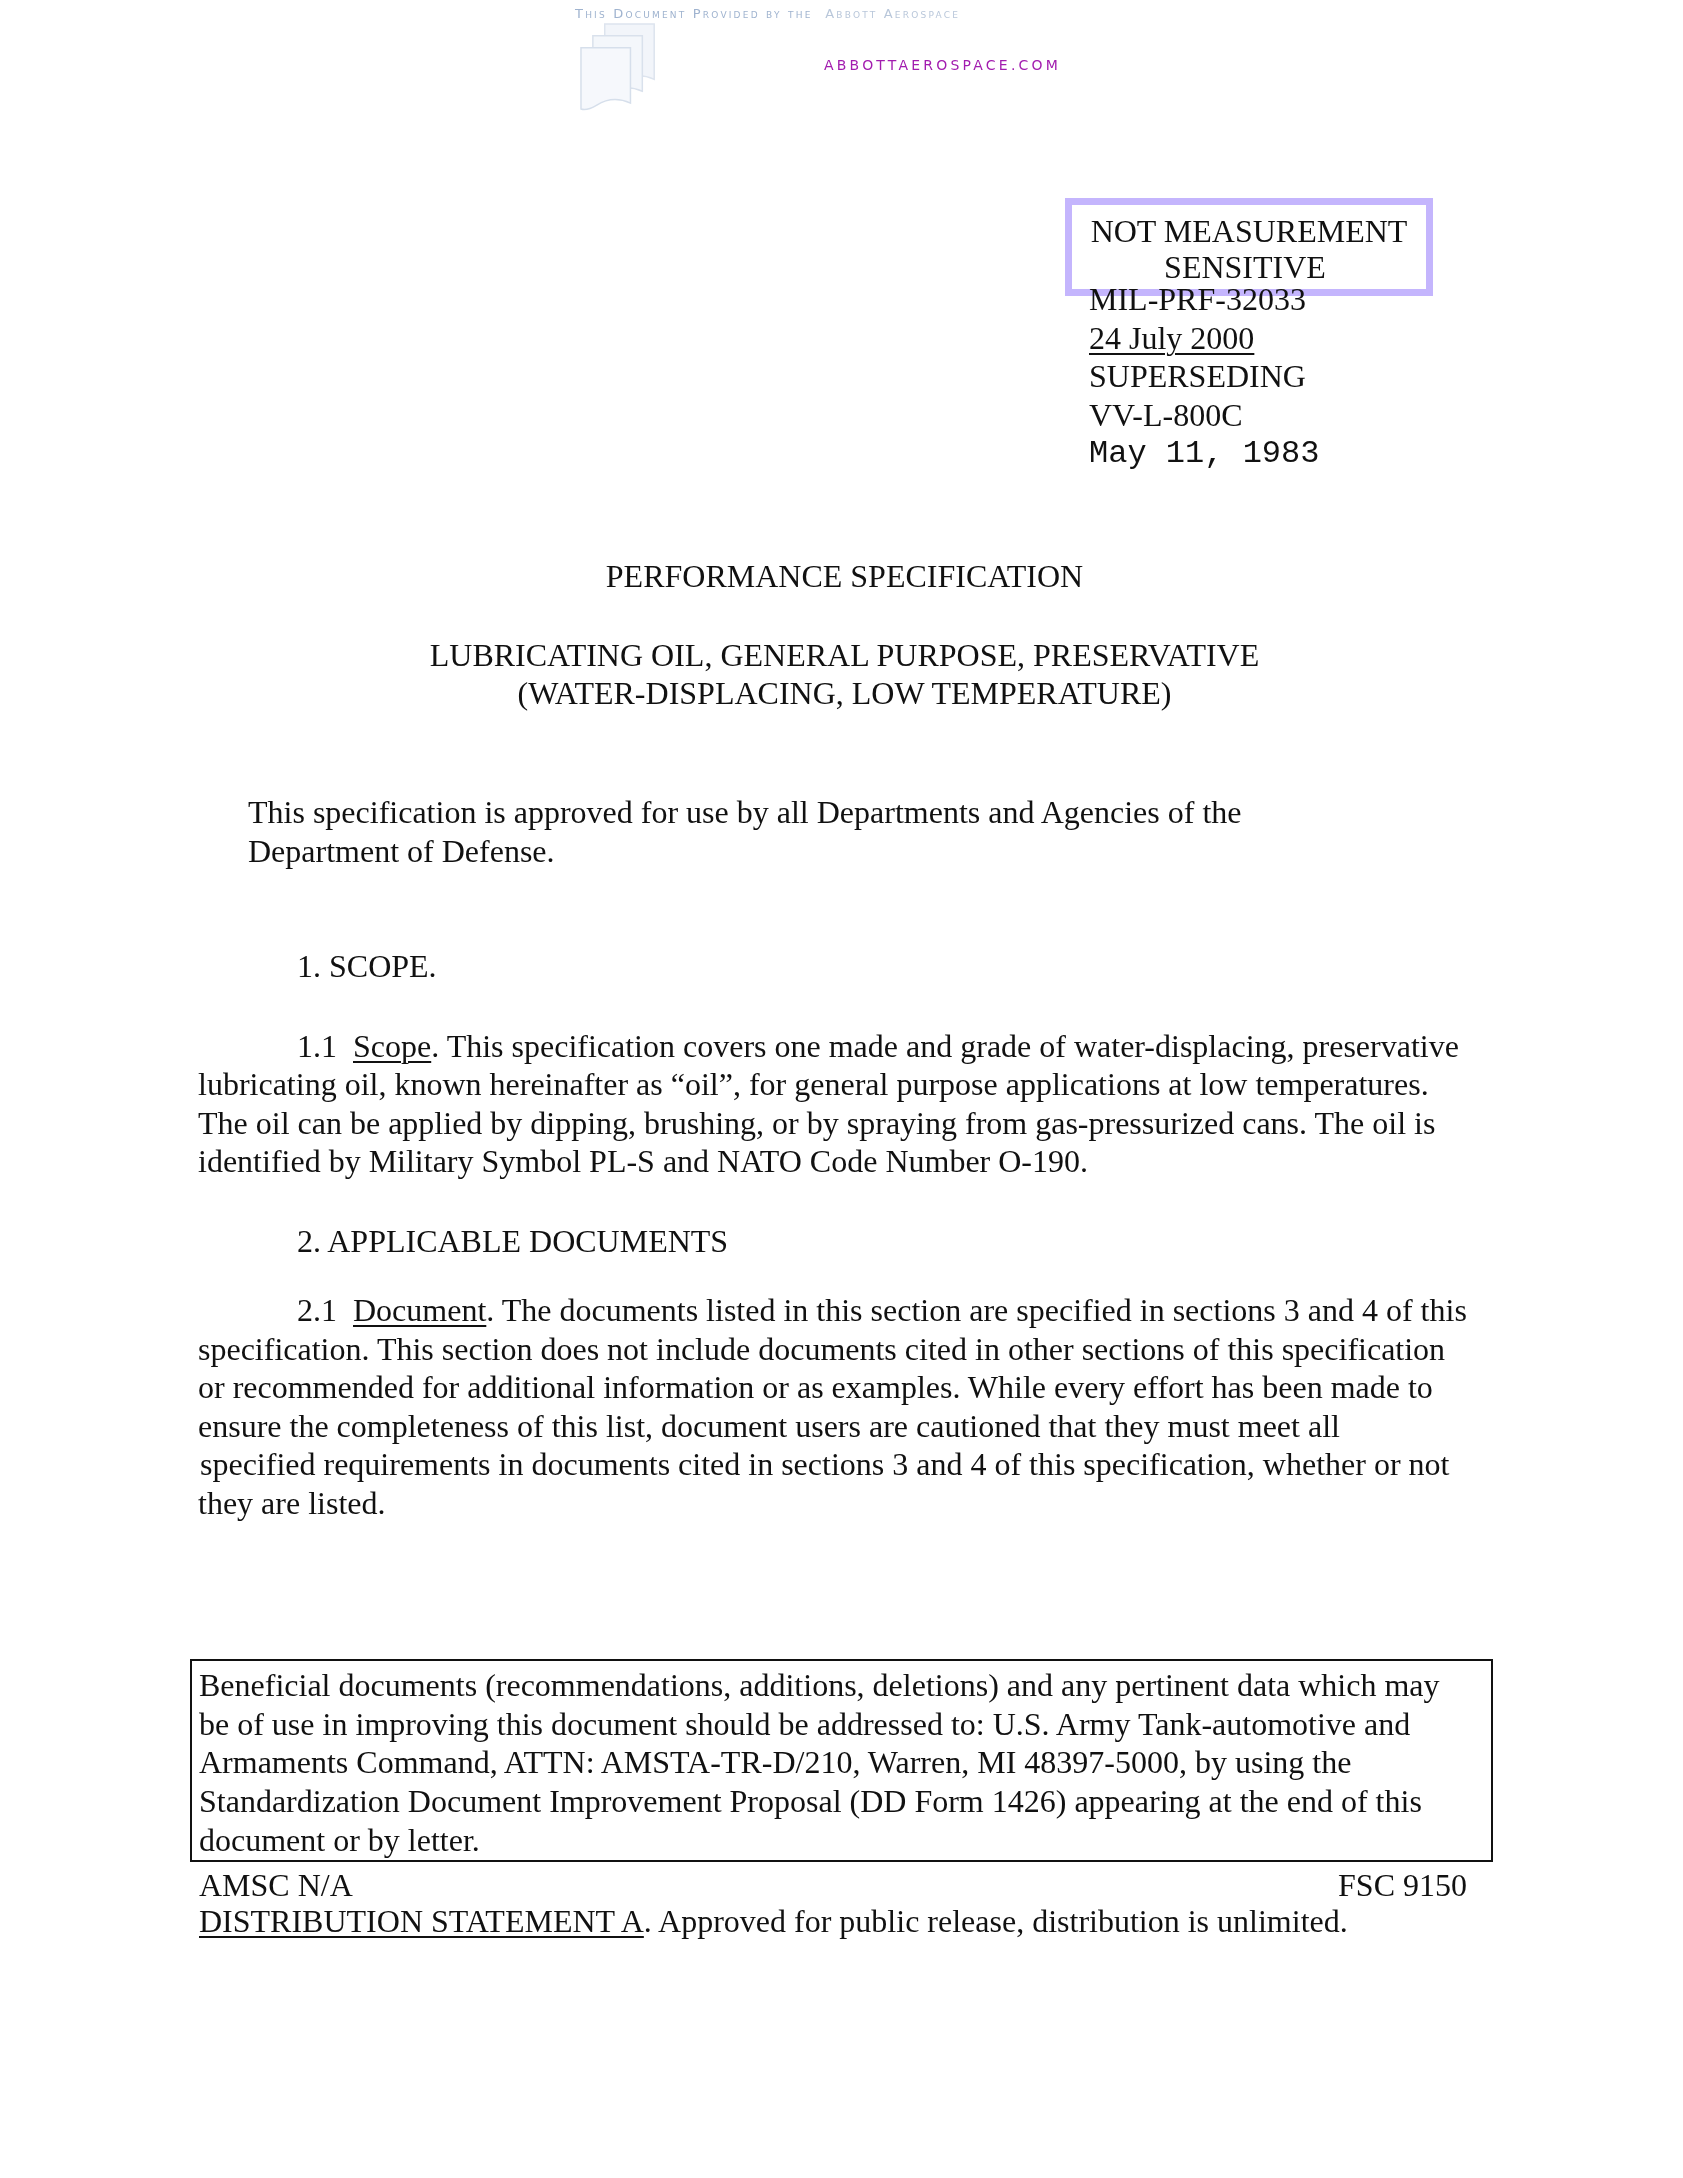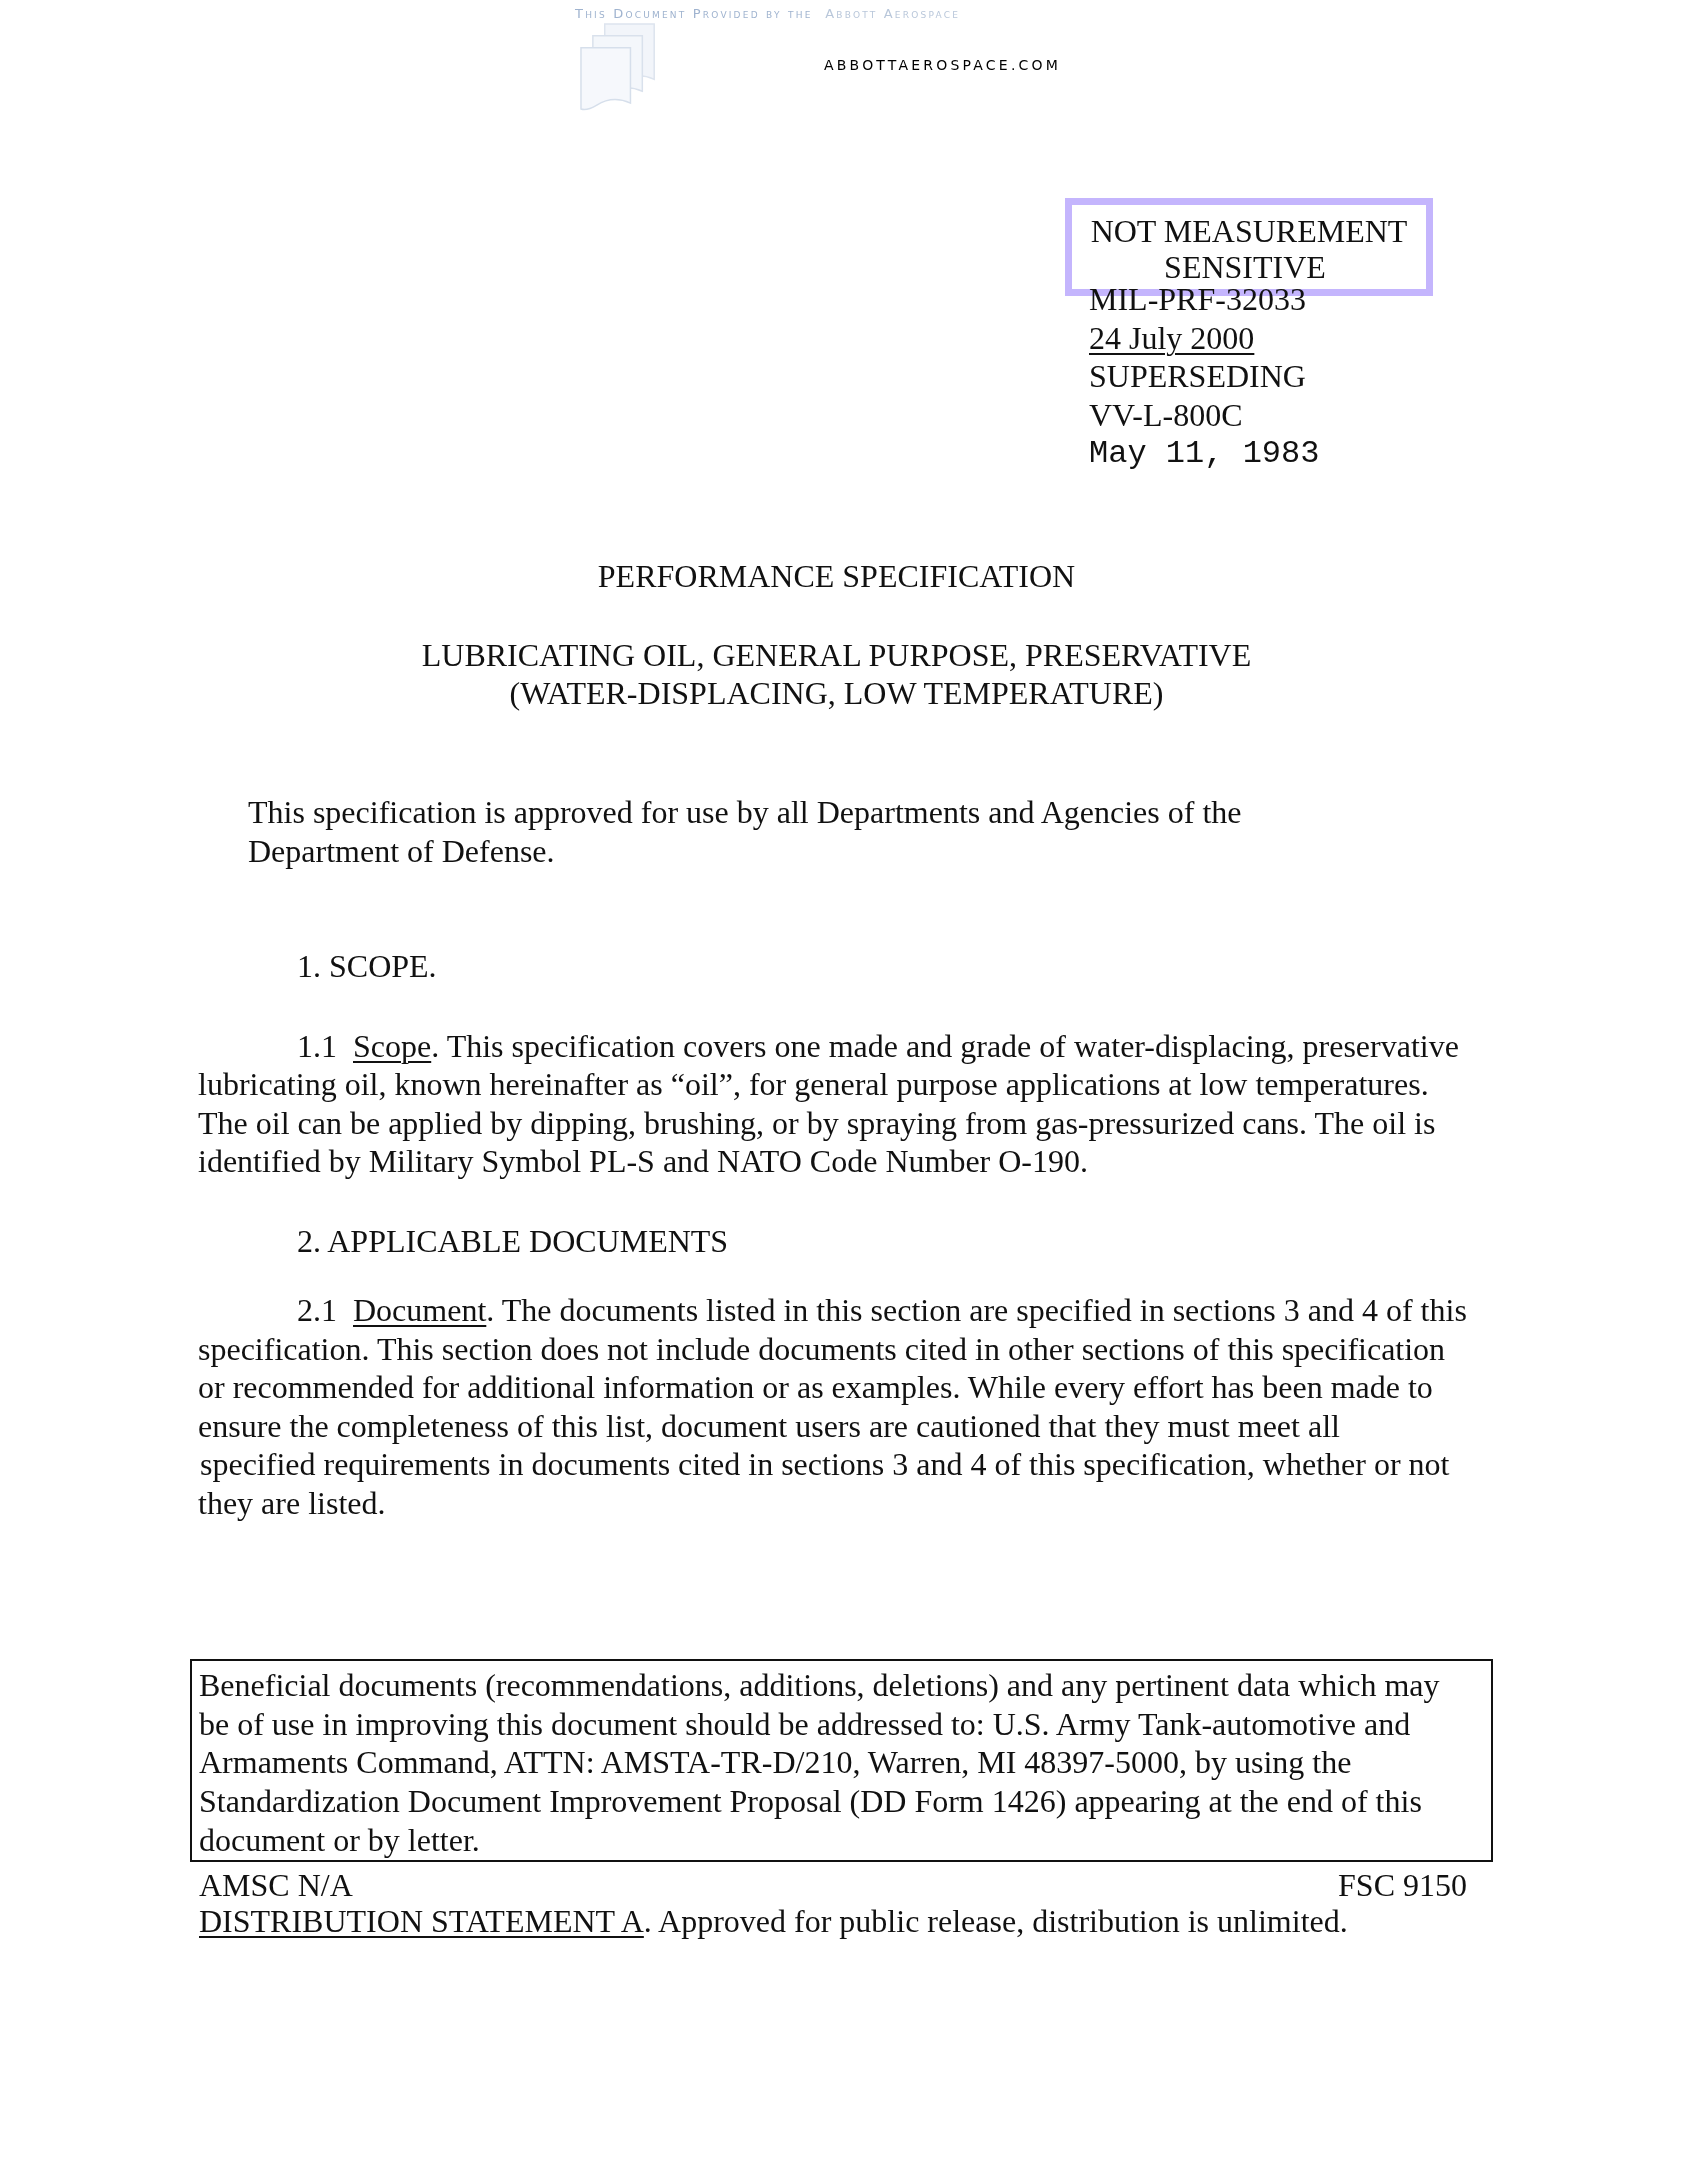--- a/index.html
+++ b/index.html
@@ -10,27 +10,27 @@
 
   
   .wm { position: absolute; left: 569px; top: 0; width: 515px; height: 114px; color: #93aac8; }
   .wm-pages { position: absolute; left: 8px; top: 18px; width: 99px; height: 94px; }
   .wm-line1 { position: absolute; left: 6px; top: 6px; font-family: "DejaVu Sans", sans-serif;
               font-size: 13px; letter-spacing: 2.2px; white-space: nowrap; color: #9fb3cf; font-variant: small-caps; }
   .wm-line1 .lt { color: #b9c7da; }
   .wm-title { position: absolute; left: 38px; top: 20px; font-family: "DejaVu Sans", sans-serif;
               font-size: 36px; letter-spacing: 7px; white-space: nowrap; color: #8ea5c4; font-weight: normal; }
   .wm-url { position: absolute; left: 255px; top: 57px; font-family: "DejaVu Sans", sans-serif;
-            font-size: 14px; letter-spacing: 3.2px; white-space: nowrap; color: #000000; }
+            font-size: 14px; letter-spacing: 3.2px; white-space: nowrap; color: #a21caf; }
 
   .nms-box { position: absolute; left: 1065px; top: 198px; width: 368px; height: 98px;
              border: 7px solid #c4b5fd; box-sizing: border-box; }
   .nms-line { position: absolute; left: 0; width: 100%; text-align: center; font-size: 32px; line-height: 1; white-space: nowrap; }
 
-  .center { position: absolute; left: 0; width: 1673px; text-align: center; white-space: nowrap; font-size: 32px; line-height: 1; }
+  .center { position: absolute; left: 8px; width: 1673px; text-align: center; white-space: nowrap; font-size: 32px; line-height: 1; }
 
   .comment-box { position: absolute; left: 190px; top: 1659px; width: 1303px; height: 203px;
                  border: 2px solid #111; box-sizing: border-box; }
 </style>
 </head>
 <body>
 
 <div class="wm">
   <svg class="wm-pages" viewBox="0 0 100 95">
     <path d="M28 6 L78 6 L78 62 Q60 54 44 64 Q34 70 28 68 Z" fill="#f2f5fa" stroke="#dde4ee" stroke-width="1.5"></path>

